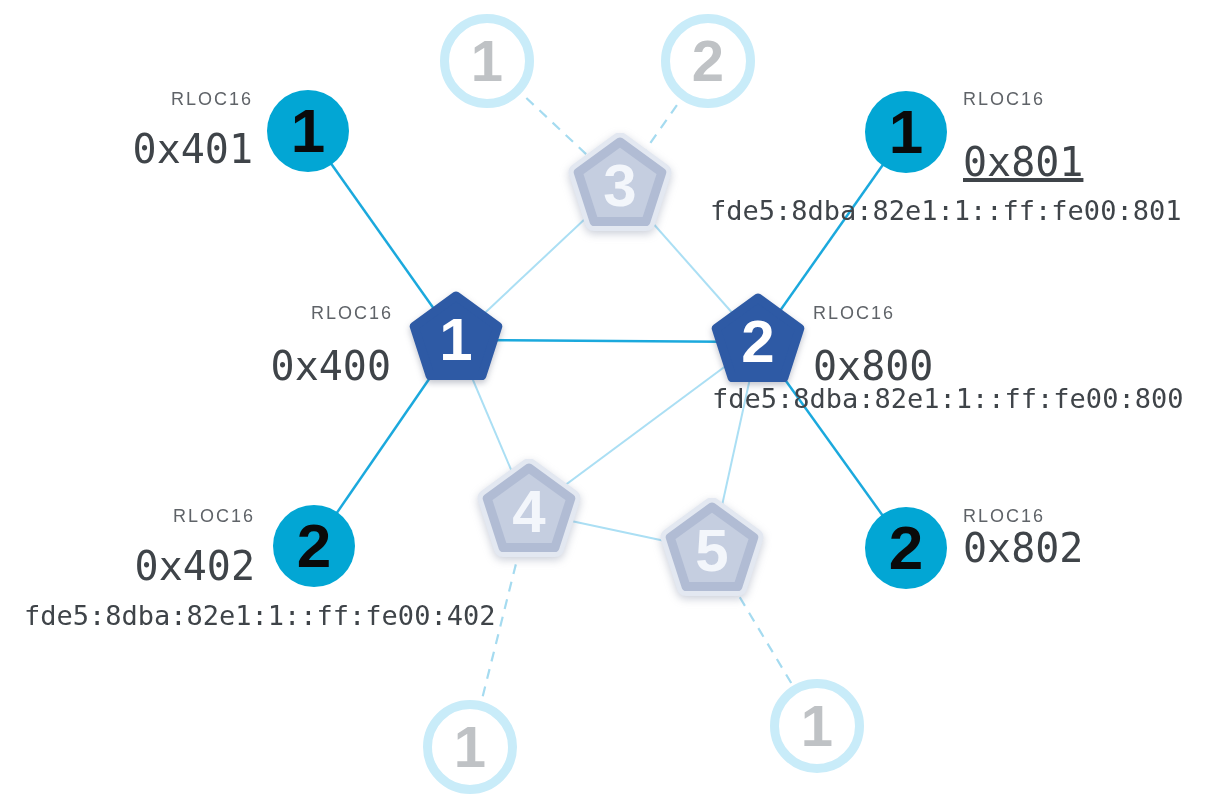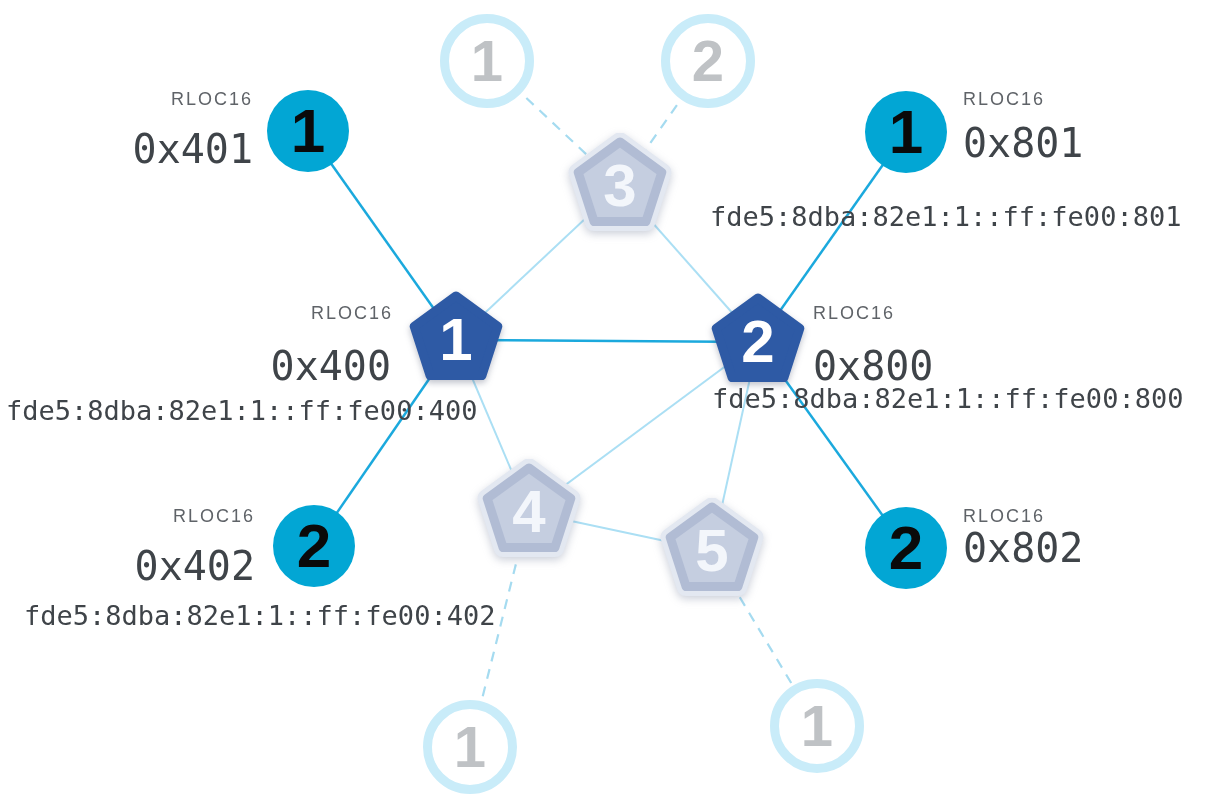--- a/index.html
+++ b/index.html
@@ -70,26 +70,25 @@
     <line class="edge-strong" x1="314" y1="546" x2="456" y2="340"></line>
     <line class="edge-strong" x1="456" y1="340" x2="758" y2="342"></line>
     <line class="edge-strong" x1="906" y1="132" x2="758" y2="342"></line>
     <line class="edge-strong" x1="906" y1="548" x2="758" y2="342"></line>
   </svg>
 
   <div class="cap alr" style="left:33px;  top:89px;">RLOC16</div>
   <div class="hex alr" style="left:33px;  top:114px;">0x401</div>
 
   <div class="cap" style="left:963px; top:89px;">RLOC16</div>
-  <div class="hex" style="left:963px; top:108px;">0x801</div>
-  <div class="ip" style="left:710px; top:202px;">fde5:8dba:82e1:1::ff:fe00:801</div>
+  <div class="hex" style="left:963px; top:127px;text-decoration:underline;">0x801</div>
+  <div class="ip" style="left:710px; top:196px;">fde5:8dba:82e1:1::ff:fe00:801</div>
 
   <div class="cap alr" style="left:173px; top:303px;">RLOC16</div>
   <div class="hex alr" style="left:171px; top:331px;">0x400</div>
-  <div class="ip" style="left:6px;   top:396px;">fde5:8dba:82e1:1::ff:fe00:400</div>
 
   <div class="cap" style="left:813px; top:303px;">RLOC16</div>
   <div class="hex" style="left:813px; top:331px;">0x800</div>
   <div class="ip" style="left:712px; top:384px;">fde5:8dba:82e1:1::ff:fe00:800</div>
 
   <div class="cap alr" style="left:35px;  top:506px;">RLOC16</div>
   <div class="hex alr" style="left:35px;  top:531px;">0x402</div>
   <div class="ip" style="left:24px;   top:601px;">fde5:8dba:82e1:1::ff:fe00:402</div>
 
   <div class="cap" style="left:963px; top:506px;">RLOC16</div>

